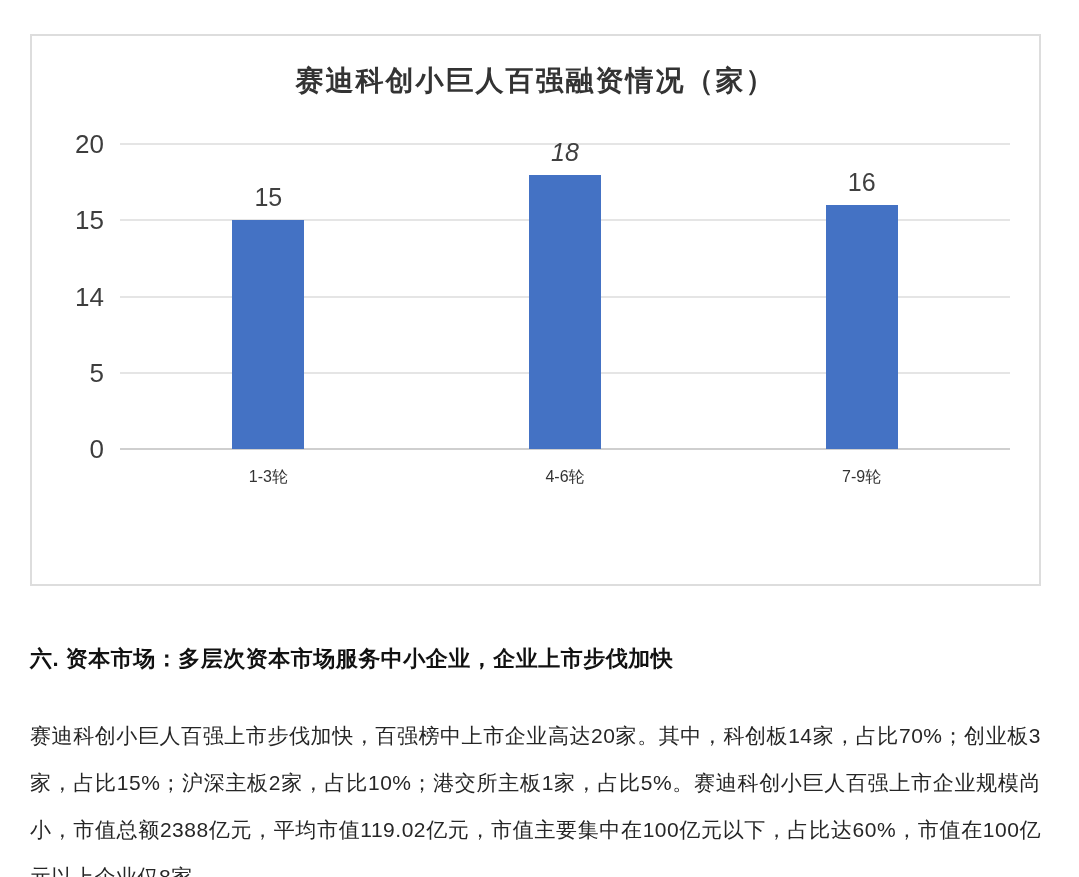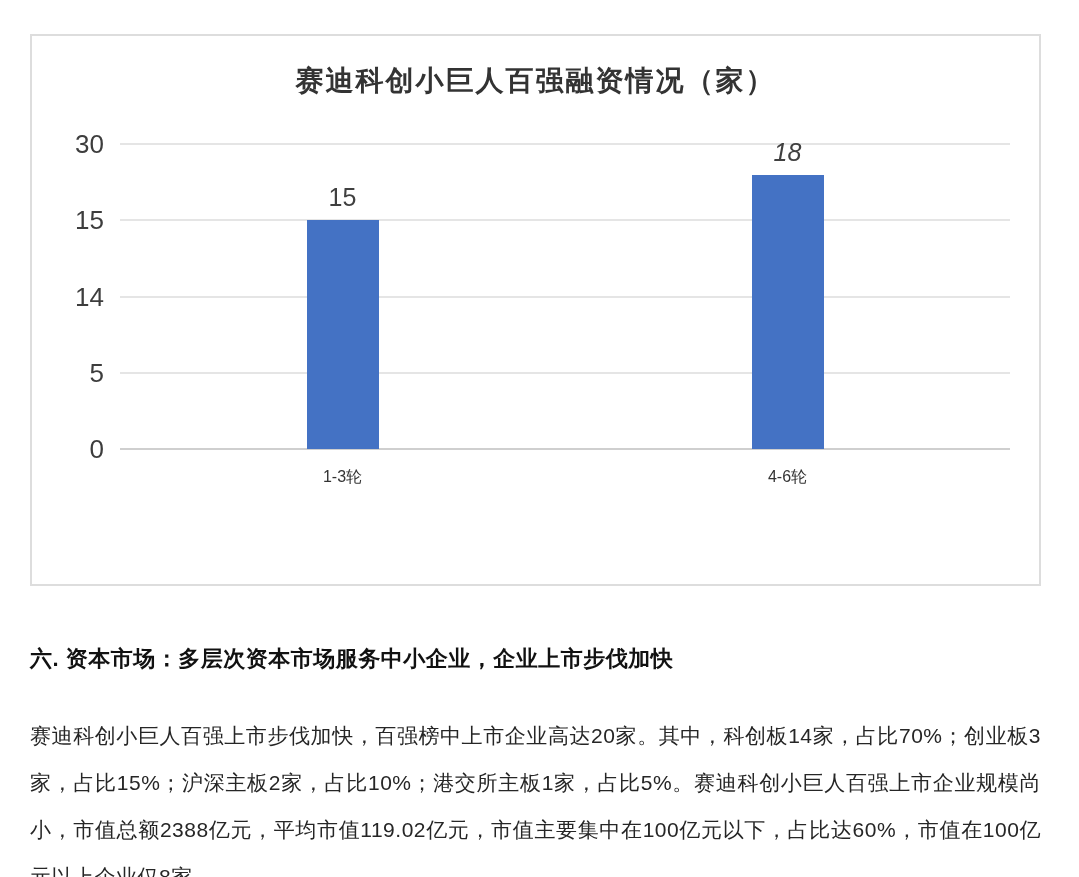--- a/index.html
+++ b/index.html
@@ -119,39 +119,44 @@
 
   <div class="chart-card">
     <div class="chart-title">赛迪科创小巨人百强融资情况（家）</div>
 
     <div class="plot-row">
       <div class="y-axis">
           <div class="ytick" style="bottom: 0%;">0</div>
           <div class="ytick" style="bottom: 25%;">5</div>
           <div class="ytick" style="bottom: 50%;">14</div>
           <div class="ytick" style="bottom: 75%;">15</div>
-          <div class="ytick" style="bottom: 100%;">30</div>
+          <div class="ytick" style="bottom: 100%;">20</div>
         </div>
       <div class="plot-area">
         <div class="gridline baseline" style="bottom: calc(0% - 1px);"></div>
           <div class="gridline" style="bottom: calc(25% - 1px);"></div>
           <div class="gridline" style="bottom: calc(50% - 1px);"></div>
           <div class="gridline" style="bottom: calc(75% - 1px);"></div>
           <div class="gridline" style="bottom: calc(100% - 1px);"></div>
           <div class="bars-layer">
             <div class="bar-slot">
               <div class="bar" style="height: 75%; background: rgb(68, 114, 196);"></div>
               <div class="value-label" style="bottom: calc(75% + 10px);">15</div>
               <div class="x-label">1-3轮</div>
             </div>
             <div class="bar-slot">
               <div class="bar" style="height: 90%; background: rgb(68, 114, 196);"></div>
               <div class="value-label" style="bottom: calc(90% + 10px); font-style: italic;">18</div>
               <div class="x-label">4-6轮</div>
             </div>
+            <div class="bar-slot">
+              <div class="bar" style="height: 80%; background: rgb(68, 114, 196);"></div>
+              <div class="value-label" style="bottom: calc(80% + 10px);">16</div>
+              <div class="x-label">7-9轮</div>
+            </div>
           </div>
       </div>
     </div>
   </div>
 
 
   <h2 class="section-heading">六. 资本市场：多层次资本市场服务中小企业，企业上市步伐加快</h2>
 
   <p class="body-paragraph">赛迪科创小巨人百强上市步伐加快，百强榜中上市企业高达20家。其中，科创板14家，占比70%；创业板3家，占比15%；沪深主板2家，占比10%；港交所主板1家，占比5%。赛迪科创小巨人百强上市企业规模尚小，市值总额2388亿元，平均市值119.02亿元，市值主要集中在100亿元以下，占比达60%，市值在100亿元以上企业仅8家。</p>
 

